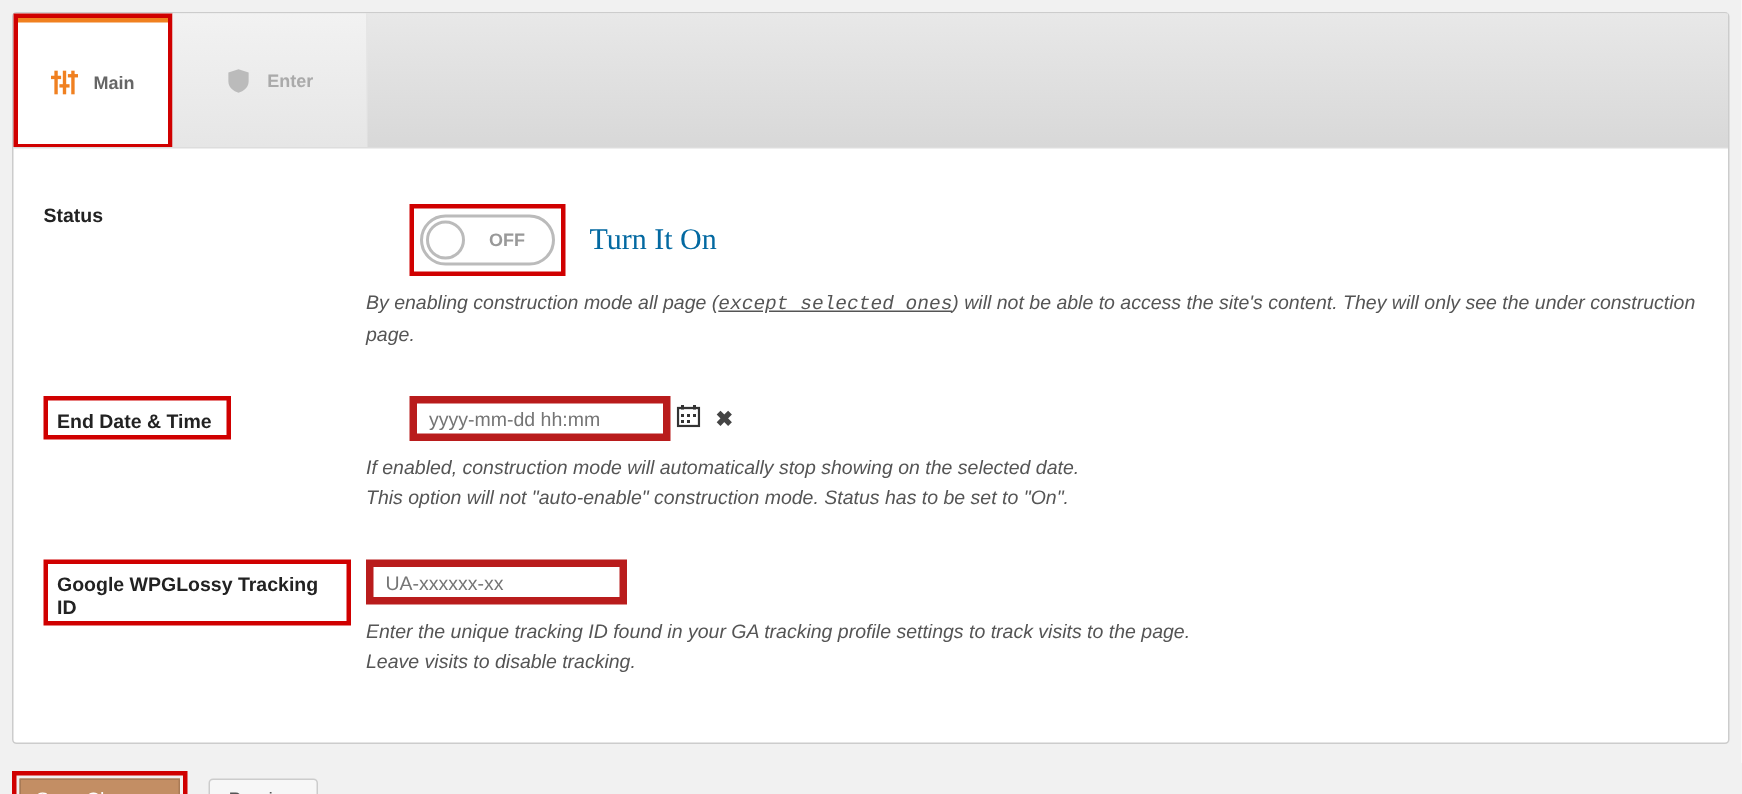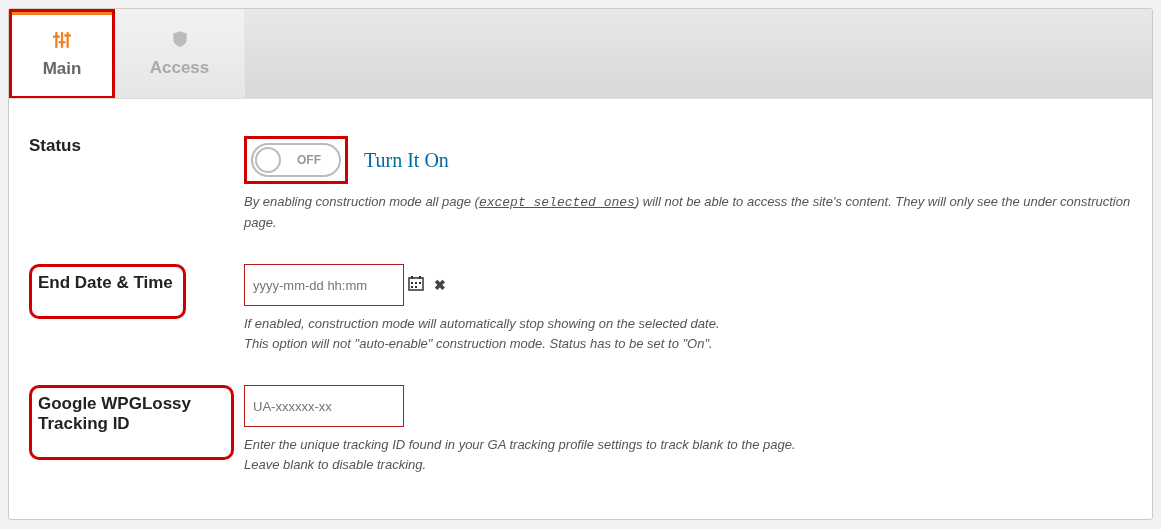--- a/index.html
+++ b/index.html
@@ -15,27 +15,27 @@
       display: flex;
       align-items: stretch;
       background: linear-gradient(#e8e8e8, #d8d8d8);
       border-bottom: 1px solid #ddd;
       height: 90px;
       position: relative;
     }
     .tab {
       width: 130px;
       display: flex;
-      flex-direction: column;
+      flex-direction: row;
       align-items: center;
       justify-content: center;
       gap: 10px;
       color: #aaa;
       font-weight: bold;
-      font-size: 17px;
+      font-size: 12px;
       cursor: pointer;
       border-right: 1px solid #e6e6e6;
       background: linear-gradient(#f2f2f2, #e6e6e6);
     }
     .tab.active {
       background: #fff;
       color: #666;
       border-top: 3px solid #f08020;
       border-bottom: 1px solid #fff;
       margin-bottom: -1px;
@@ -52,31 +52,31 @@
       font-size: 22px;
     }
     .content { padding: 25px 20px; }
     table.form { border-collapse: collapse; width: 100%; }
     table.form > tbody > tr > th {
       text-align: left;
       vertical-align: top;
       padding: 12px 10px 12px 0;
       width: 215px;
       font-weight: bold;
-      font-size: 17px;
+      font-size: 13px;
       color: #222;
     }
     table.form > tbody > tr > td {
       padding: 12px 0 20px 0;
       vertical-align: top;
     }
     .desc { font-style: italic; color: #555; margin-top: 8px; line-height: 1.5; }
     .desc .underline { text-decoration: underline; font-family: Liberation Mono, monospace; }
     .highlight-box { border: 3px solid #d00000; display: inline-block; padding: 4px; }
-    .highlight-box.label-box { padding: 6px 10px 23px 6px; border-radius: 10px; }
+    .highlight-box.label-box { padding: 6px 10px 2px 6px; }
     .toggle {
       display: inline-flex;
       align-items: center;
       border: 2px solid #bbb;
       border-radius: 20px;
       height: 34px;
       width: 90px;
       padding: 2px;
       background: #fff;
       cursor: pointer;
@@ -86,36 +86,36 @@
       border: 2px solid #bbb; background: #fff;
     }
     .toggle .tlabel { flex: 1; text-align: center; font-weight: bold; color: #999; font-size: 12px; }
     .annot {
       color: #0369a1;
       font-family: "Times New Roman", serif;
       font-size: 20px;
       margin-left: 16px;
     }
     .dateinput, .gainput {
-      border: 1px solid #b91c1c; padding: 20px 8px; font-size: 13px;
-      font-family: inherit; color: #555; width: 160px; height: 30px;
+      border: 5px solid #b91c1c; padding: 0 8px; font-size: 13px;
+      font-family: inherit; color: #555; width: 174px; height: 30px;
     }
     .cal-icon { display:inline-block; margin-left: 4px; font-size: 16px; vertical-align: middle; }
     .clear-icon { display:inline-block; margin-left: 10px; font-weight: bold; cursor:pointer; font-size: 14px; vertical-align: middle; }
     .footer { padding: 10px 8px 12px; display:flex; gap: 14px; align-items:center; }
     .btn-primary-wrap { border: 3px solid #d00000; padding: 2px; display:inline-block; }
     .btn-primary {
       background: #c38e64; color: #fff; border: 1px solid #a87a56;
       padding: 5px 10px; font-size: 13px; cursor: pointer;
     }
     .btn-secondary {
       background: #f7f7f7; color: #555; border: 1px solid #ccc; border-radius: 3px;
       padding: 5px 12px; font-size: 13px; cursor: pointer;
     }
-    .row-flex { display:flex; align-items:center; }
+    .row-flex { display:flex; align-items:center;margin-left:29px; }
   </style>
 </head>
 <body>
 
 <div class="panel">
 
   <div class="tabbar">
     <div class="highlight-box" style="padding:0;">
       <div class="tab active" style="width:100px; height:84px; border-right:none;">
         <svg viewBox="0 0 16 16">
@@ -126,21 +126,21 @@
             <rect x="12" y="1" width="2" height="14"></rect>
             <rect x="10" y="3" width="6" height="2"></rect>
           </svg>
         <span>Main</span>
       </div>
     </div>
     <div class="tab">
       <svg viewBox="0 0 16 16">
           <path d="M8 1l6 2v5c0 4-3 6-6 7-3-1-6-3-6-7V3l6-2z"></path>
         </svg>
-      <span>Access</span>
+      <span>Enter</span>
     </div>
   </div>
 
   <div class="content">
     <table class="form">
       <tbody>
         <tr>
           <th>Status</th>
           <td>
             <div class="row-flex">
@@ -190,22 +190,22 @@
 
         <tr>
           <th>
             <span class="highlight-box label-box">
               <span>Google WPGLossy Tracking ID</span>
             </span>
           </th>
           <td>
             <input class="gainput" type="text" placeholder="UA-xxxxxx-xx" style="">
             <p class="desc">
-              <span>Enter the unique tracking ID found in your GA tracking profile settings to track blank to the page.</span><br>
-              <span>Leave blank to disable tracking.</span>
+              <span>Enter the unique tracking ID found in your GA tracking profile settings to track visits to the page.</span><br>
+              <span>Leave visits to disable tracking.</span>
             </p>
           </td>
         </tr>
       </tbody>
     </table>
   </div>
 
 </div>
 
 <div class="footer">

